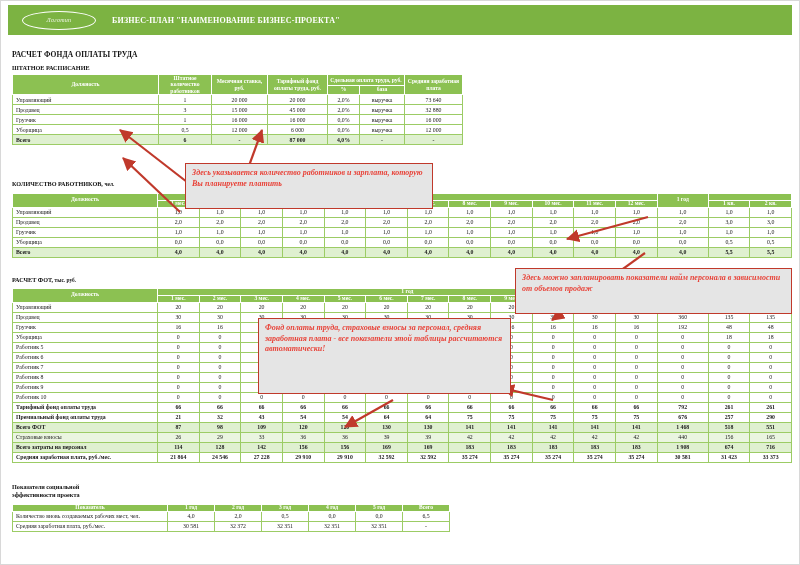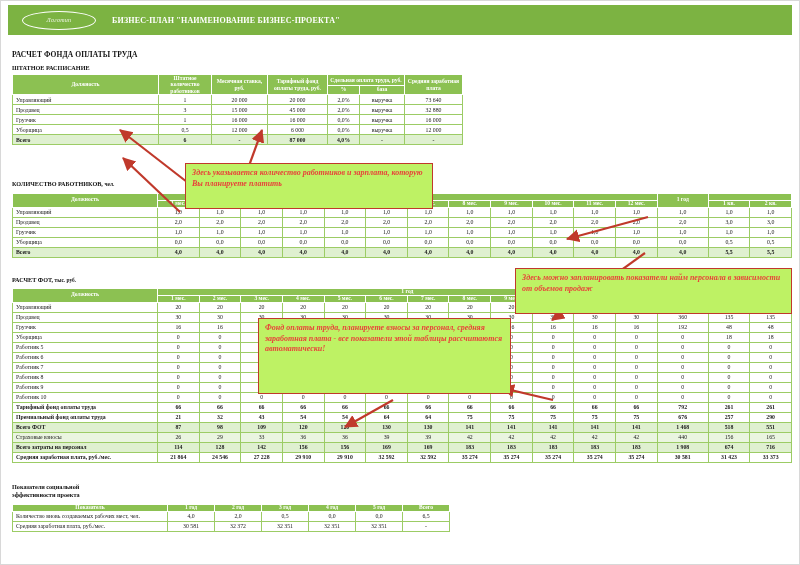--- a/index.html
+++ b/index.html
@@ -73,21 +73,21 @@
   #t2{left:12px;top:193px;width:780px;}
 
   
   #t3{left:12px;top:288px;width:780px;}
 
   
   #t4{left:12px;top:504px;width:400px;}
 
   
   .callout{
-    position:absolute;background:#bef264;border:1.6px solid #c0392b;
+    position:absolute;background:#e5e5e5;border:1.6px solid #c0392b;
     color:#e8443a;font-style:italic;font-weight:bold;
     font-family:"Liberation Serif",serif;font-size:8px;line-height:1.32;
     padding:4px 6px;box-sizing:border-box;z-index:20;
   }
   .arrow{position:absolute;z-index:19;pointer-events:none;}
 </style>
 </head>
 <body>
 
 <div class="page-border"></div>
@@ -665,13 +665,13 @@
   <line x1="238" y1="196" x2="262" y2="130" stroke="#c0392b" stroke-width="2.2" marker-end="url(#ah)"></line>
   <line x1="180" y1="212" x2="123" y2="158" stroke="#c0392b" stroke-width="2.2" marker-end="url(#ah)"></line>
   <line x1="648" y1="217" x2="567" y2="239" stroke="#c0392b" stroke-width="2.2" marker-end="url(#ah)"></line>
   <line x1="645" y1="253" x2="552" y2="320" stroke="#c0392b" stroke-width="2.2" marker-end="url(#ah)"></line>
   <line x1="553" y1="400" x2="502" y2="388" stroke="#c0392b" stroke-width="2.2" marker-end="url(#ah)"></line>
   <line x1="393" y1="400" x2="345" y2="427" stroke="#c0392b" stroke-width="2.2" marker-end="url(#ah)"></line>
 </svg>
 
 <div class="callout" style="left:185px;top:163px;width:248px;height:46px;">Здесь указывается количество работников и зарплата, которую Вы планируете платить</div>
 <div class="callout" style="left:515px;top:268px;width:277px;height:46px;">Здесь можно запланировать показатели найм персонала в зависимости от объемов продаж</div>
-<div class="callout" style="left:258px;top:318px;width:253px;height:76px;">Фонд оплаты труда, планируете взносы за персонал, средняя заработная плата - все показатели этой таблицы рассчитаются автоматически!</div>
+<div class="callout" style="left:258px;top:318px;width:253px;height:76px;">Фонд оплаты труда, страховые взносы за персонал, средняя заработная плата - все показатели этой таблицы рассчитаются автоматически!</div>
 
 </body></html>

